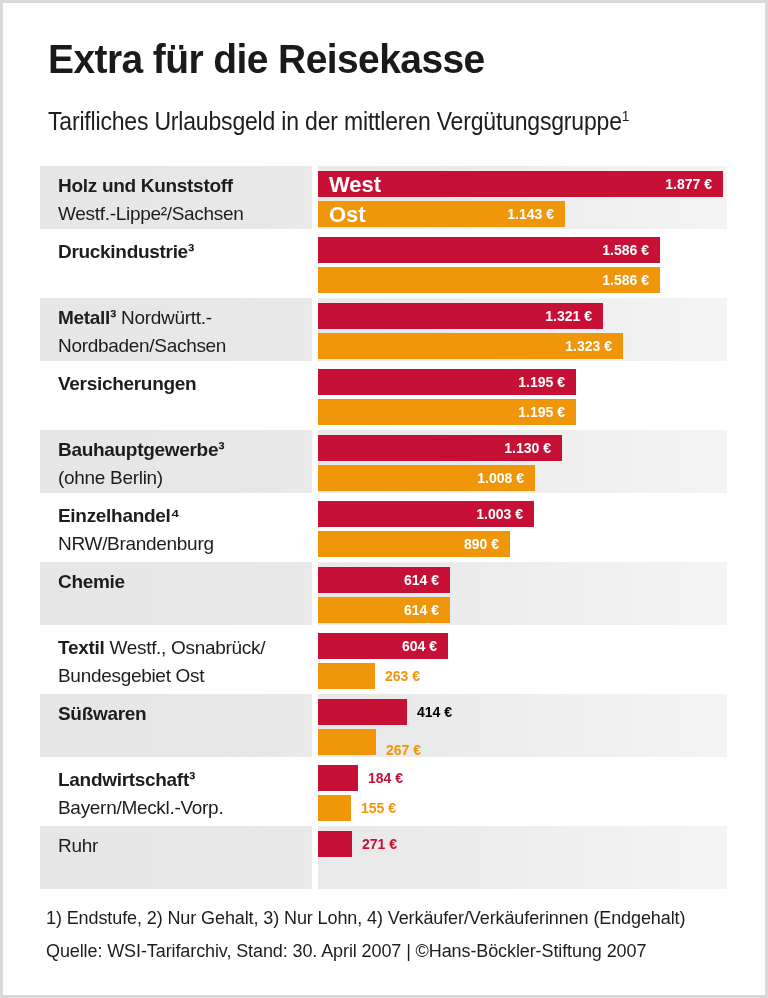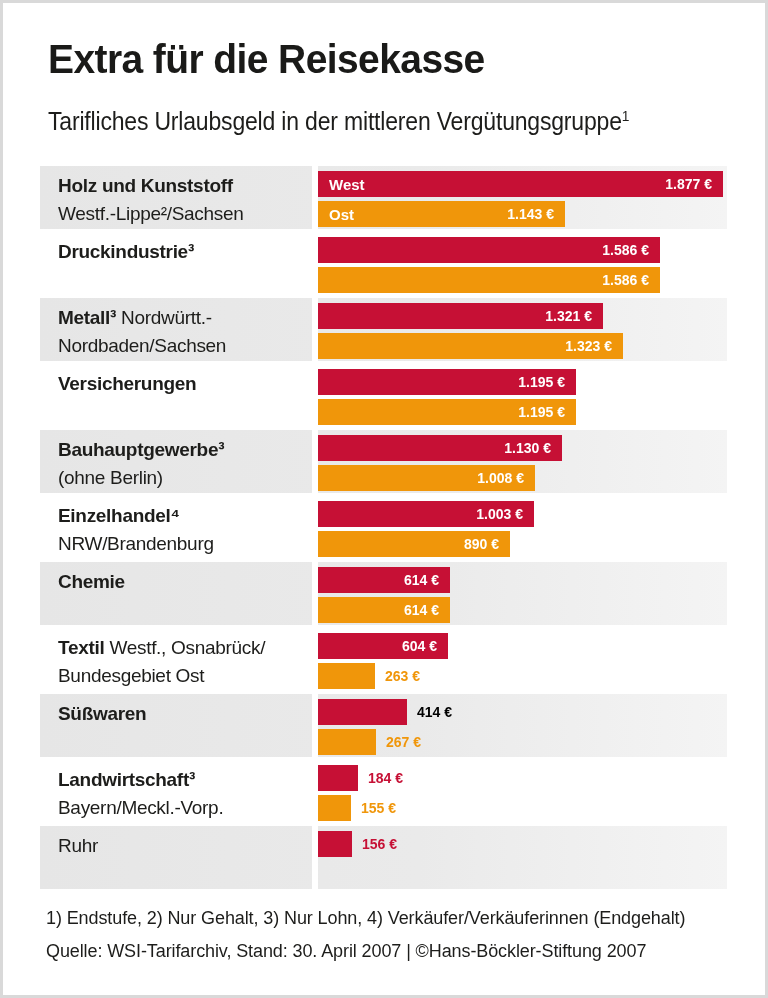--- a/index.html
+++ b/index.html
@@ -38,21 +38,21 @@
     padding:6px 16px 0 18px; box-sizing:border-box;
     font-size:19px; line-height:28px; letter-spacing:-0.3px; white-space:nowrap;
   }
   .lbl-bold { font-weight:700; }
   .chart-cell { position:absolute; left:278px; top:0; width:409px; height:63px; }
   .bar { position:absolute; left:0; height:26px; }
   .bar-west { top:5px; }
   .bar-ost { top:35px; }
   .bar-tag {
     position:absolute; left:11px; top:0; line-height:27px;
-    font-size:15px; font-weight:700; color:#fff;
+    font-size:22px; font-weight:700; color:#fff;
   }
   .bar-val {
     position:absolute; right:11px; top:0; line-height:27px;
     font-size:14px; font-weight:700; color:#fff; white-space:nowrap;
   }
   .bar.outside .bar-val { right:auto; left:calc(100% + 10px); }
 
   .footer {
     position:absolute; left:46px; top:902px;
     font-size:18px; line-height:33px; letter-spacing:-0.1px; white-space:nowrap;
@@ -199,21 +199,21 @@
       <div class="label-line1"><span class="lbl-bold">Süßwaren</span><span class="lbl-reg"></span></div>
       <div class="label-line2"></div>
     </div>
     <div class="chart-cell">
       <div class="bar bar-west outside" style="width: 89px; background: rgb(198, 16, 53);">
 
         <span class="bar-val" style="color: #000000;">414 €</span>
       </div>
       <div class="bar bar-ost outside" style="width: 58px; background: rgb(240, 150, 10);">
 
-        <span class="bar-val" style="color: rgb(240, 150, 10);">267 €</span>
+        <span class="bar-val" style="color: rgb(240, 150, 10); margin-top: 8px;">267 €</span>
       </div>
     </div>
   </div>
       <div class="row">
     <div class="label-cell">
       <div class="label-line1"><span class="lbl-bold">Landwirtschaft³</span><span class="lbl-reg"></span></div>
       <div class="label-line2">Bayern/Meckl.-Vorp.</div>
     </div>
     <div class="chart-cell">
       <div class="bar bar-west outside" style="width: 40px; background: rgb(198, 16, 53);">
@@ -226,21 +226,21 @@
       </div>
     </div>
   </div>
       <div class="row shaded">
     <div class="label-cell">
       <div class="label-line2">Ruhr</div>
     </div>
     <div class="chart-cell">
       <div class="bar bar-west outside" style="width: 34px; background: rgb(198, 16, 53);">
 
-        <span class="bar-val" style="color: rgb(198, 16, 53);">156 €</span>
+        <span class="bar-val" style="color: rgb(198, 16, 53);">271 €</span>
       </div>
 
     </div>
   </div>
     </div>
 
   <div class="footer">
     <div>1) Endstufe, 2) Nur Gehalt, 3) Nur Lohn, 4) Verkäufer/Verkäuferinnen (Endgehalt)</div>
     <div>Quelle: WSI-Tarifarchiv, Stand: 30. April 2007 | ©Hans-Böckler-Stiftung 2007</div>
   </div>

